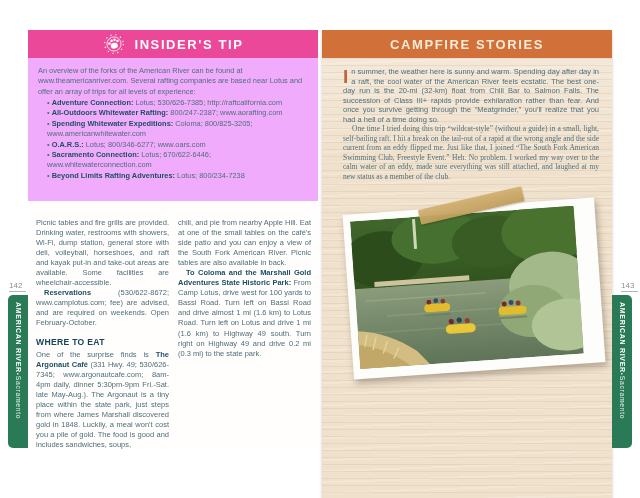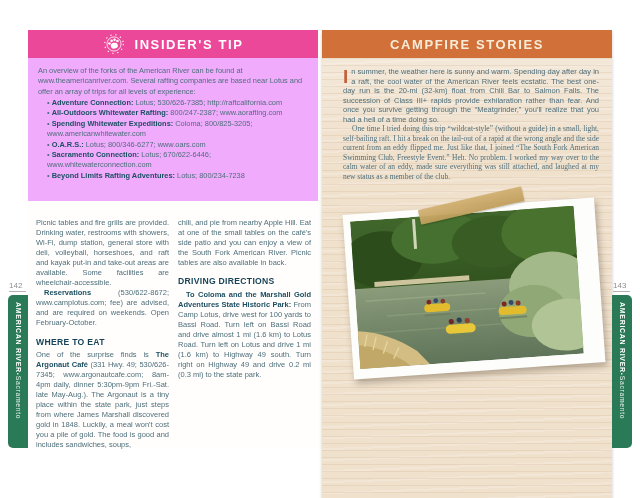--- a/index.html
+++ b/index.html
@@ -80,21 +80,21 @@
     position:absolute;bottom:10px;left:70px;right:12px;text-align:center;
     font-size:6.6px;font-style:italic;color:#c2633c;letter-spacing:.2px;
   }
   .caption .tri{font-style:normal;font-size:5.5px;margin-right:3px;}
   
   .pagenum{
     position:absolute;top:281px;width:17px;
     font-size:8px;color:#8f8f8f;border-bottom:1px solid #b3b3b3;padding-bottom:1px;
   }
   .pagenum.left{left:9px;}
-  .pagenum.right{right:10px;}
+  .pagenum.right{right:2px;}
   .side-tab{
     position:absolute;top:295px;width:20px;height:153px;background:#2b7a57;
     display:flex;justify-content:center;padding-top:7px;box-sizing:border-box;
   }
   .side-tab.left{left:8px;border-radius:5px 0 0 5px;}
   .side-tab.right{right:8px;border-radius:0 5px 5px 0;}
   .tab-text{
     writing-mode:vertical-rl;white-space:nowrap;color:#ffffff;
     font-size:6.8px;letter-spacing:.7px;
   }
@@ -138,21 +138,20 @@
 
     <div class="cols">
       <div class="col">
         <p>Picnic tables and fire grills are provided. Drinking water, restrooms with showers, Wi-Fi, dump station, general store with deli, volleyball, horseshoes, and raft and kayak put-in and take-out areas are available. Some facilities are wheelchair-accessible.</p>
         <p class="ind"><span class="b">Reservations</span><span> (530/622-8672; www.camplotus.com; fee) are advised, and are required on weekends. Open February-October.</span></p>
         <h3>WHERE TO EAT</h3>
         <p><span>One of the surprise finds is </span><span class="b">The Argonaut Café</span><span> (331 Hwy. 49; 530/626-7345; www.argonautcafe.com; 8am-4pm daily, dinner 5:30pm-9pm Fri.-Sat. late May-Aug.). The Argonaut is a tiny place within the state park, just steps from where James Marshall discovered gold in 1848. Luckily, a meal won't cost you a pile of gold. The food is good and includes sandwiches, soups,</span></p>
       </div>
       <div class="col">
         <p>chili, and pie from nearby Apple Hill. Eat at one of the small tables on the café's side patio and you can enjoy a view of the South Fork American River. Picnic tables are also available in back.</p>
-        <h3>DRIVING DIRECTIONS</h3>
         <p class="ind"><span class="b">To Coloma and the Marshall Gold Adventures State Historic Park:</span><span> From Camp Lotus, drive west for 100 yards to Bassi Road. Turn left on Bassi Road and drive almost 1 mi (1.6 km) to Lotus Road. Turn left on Lotus and drive 1 mi (1.6 km) to Highway 49 south. Turn right on Highway 49 and drive 0.2 mi (0.3 mi) to the state park.</span></p>
       </div>
     </div>
   </div>
 
   <div class="page-right">
 
     <div class="banner orange">
       <span class="banner-title">CAMPFIRE STORIES</span>
     </div>

